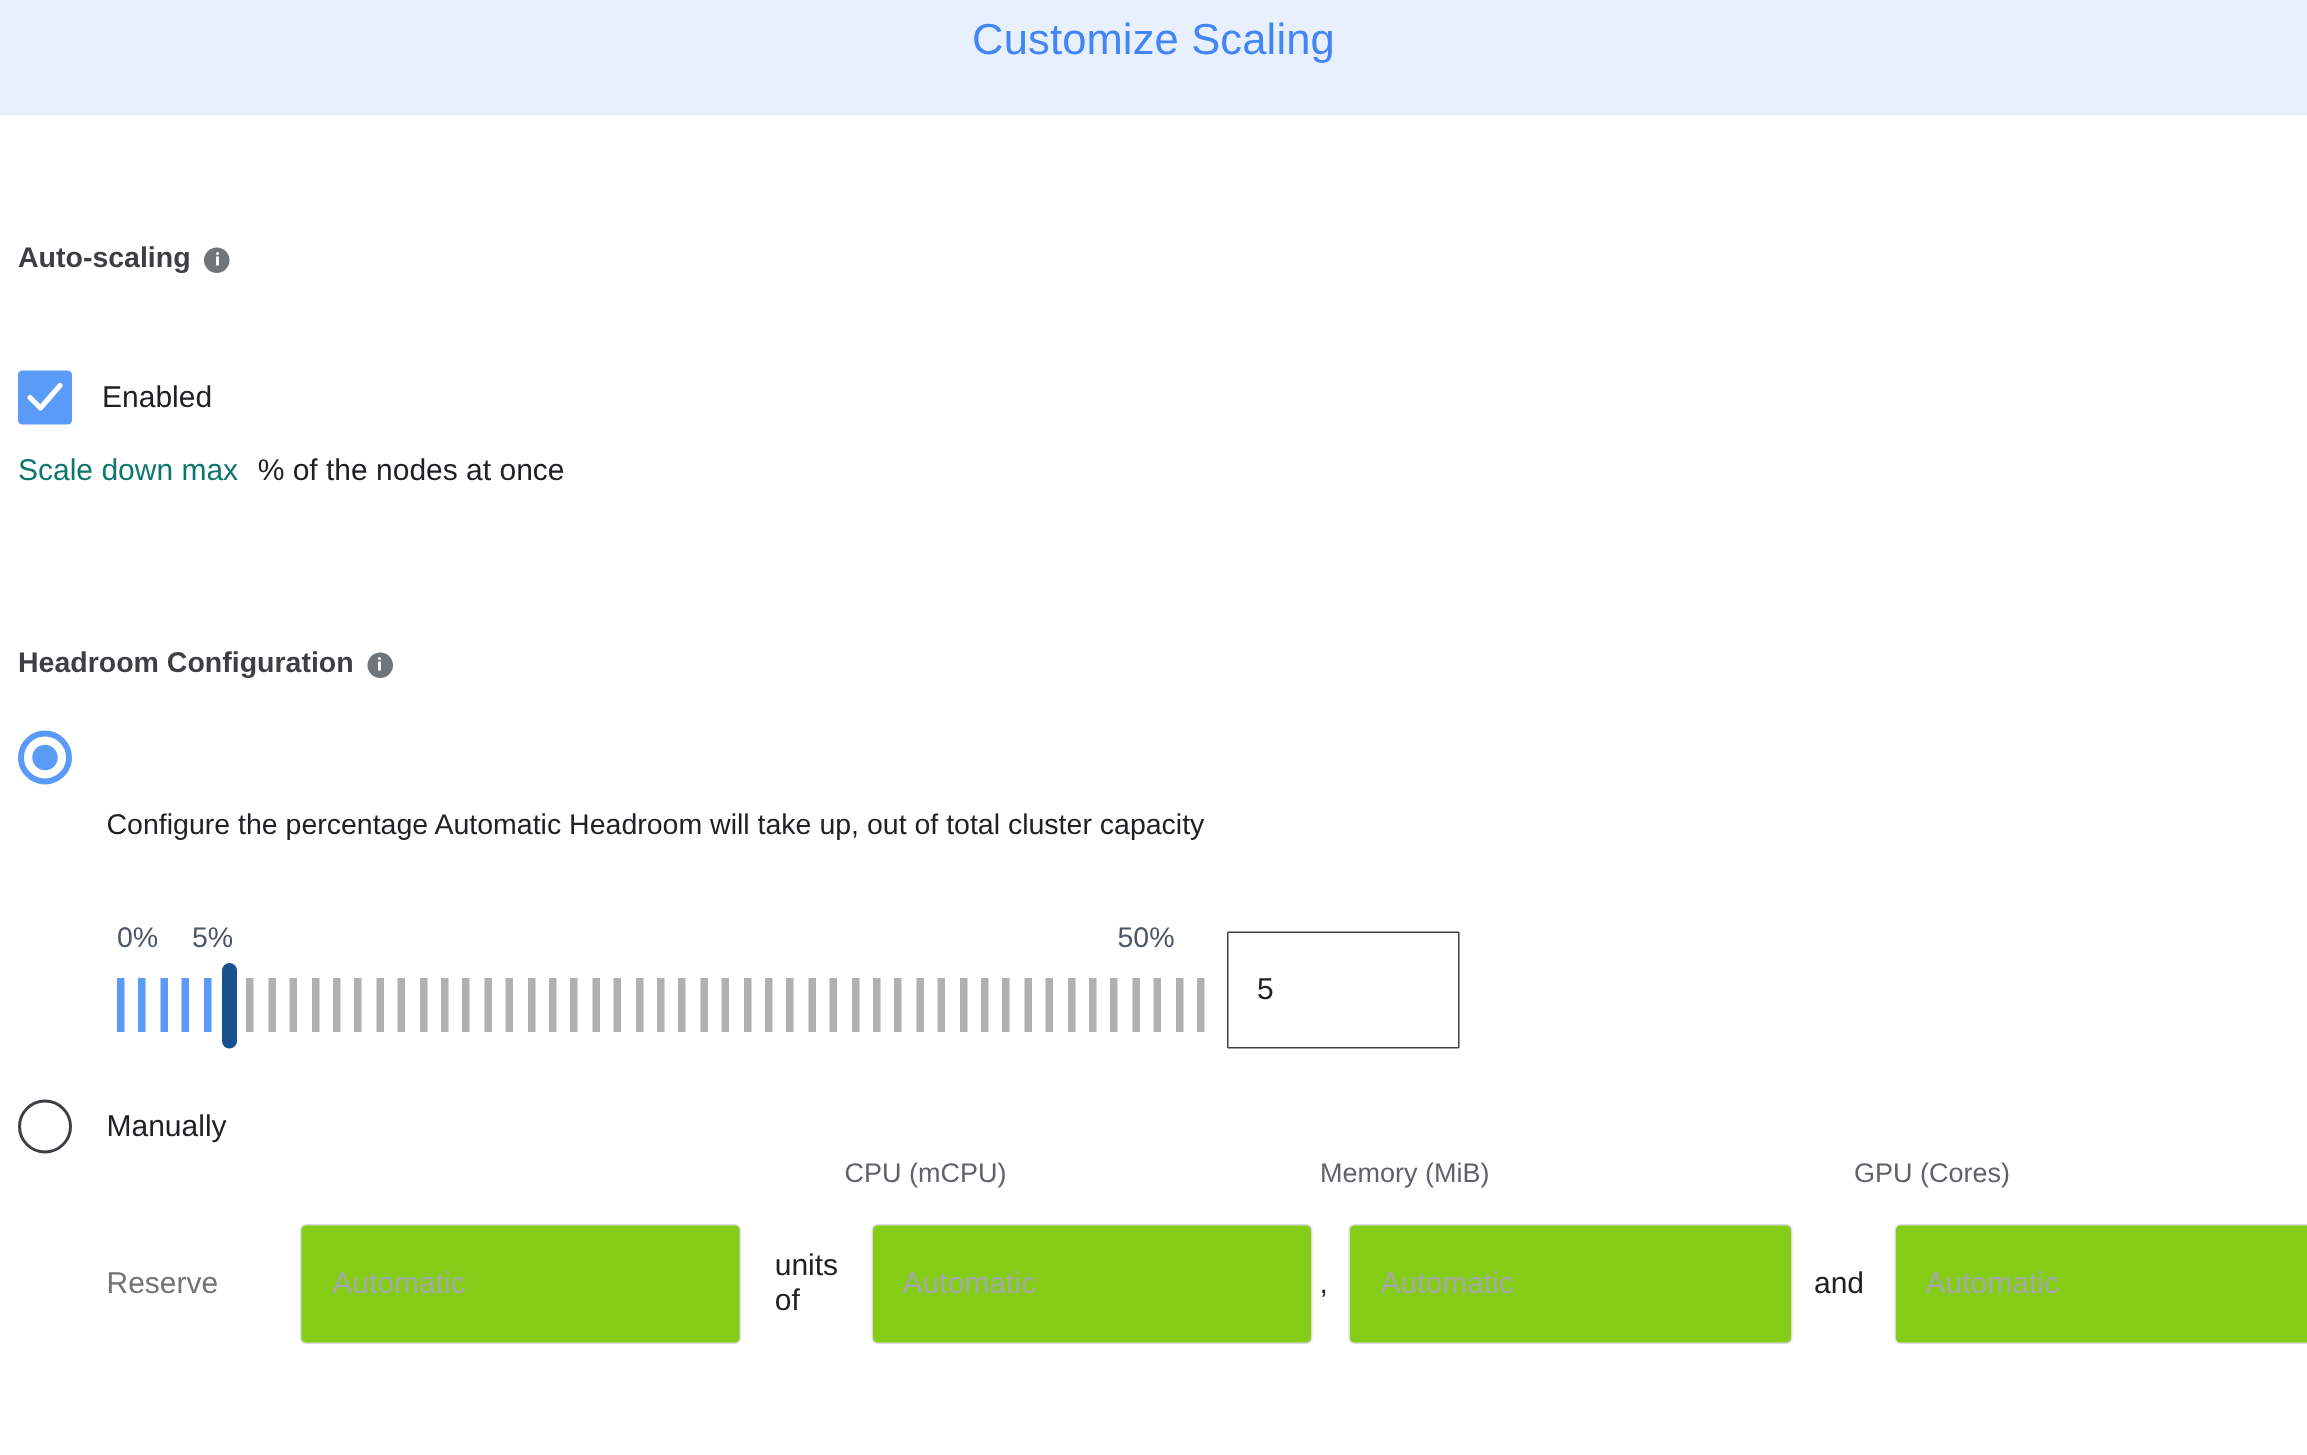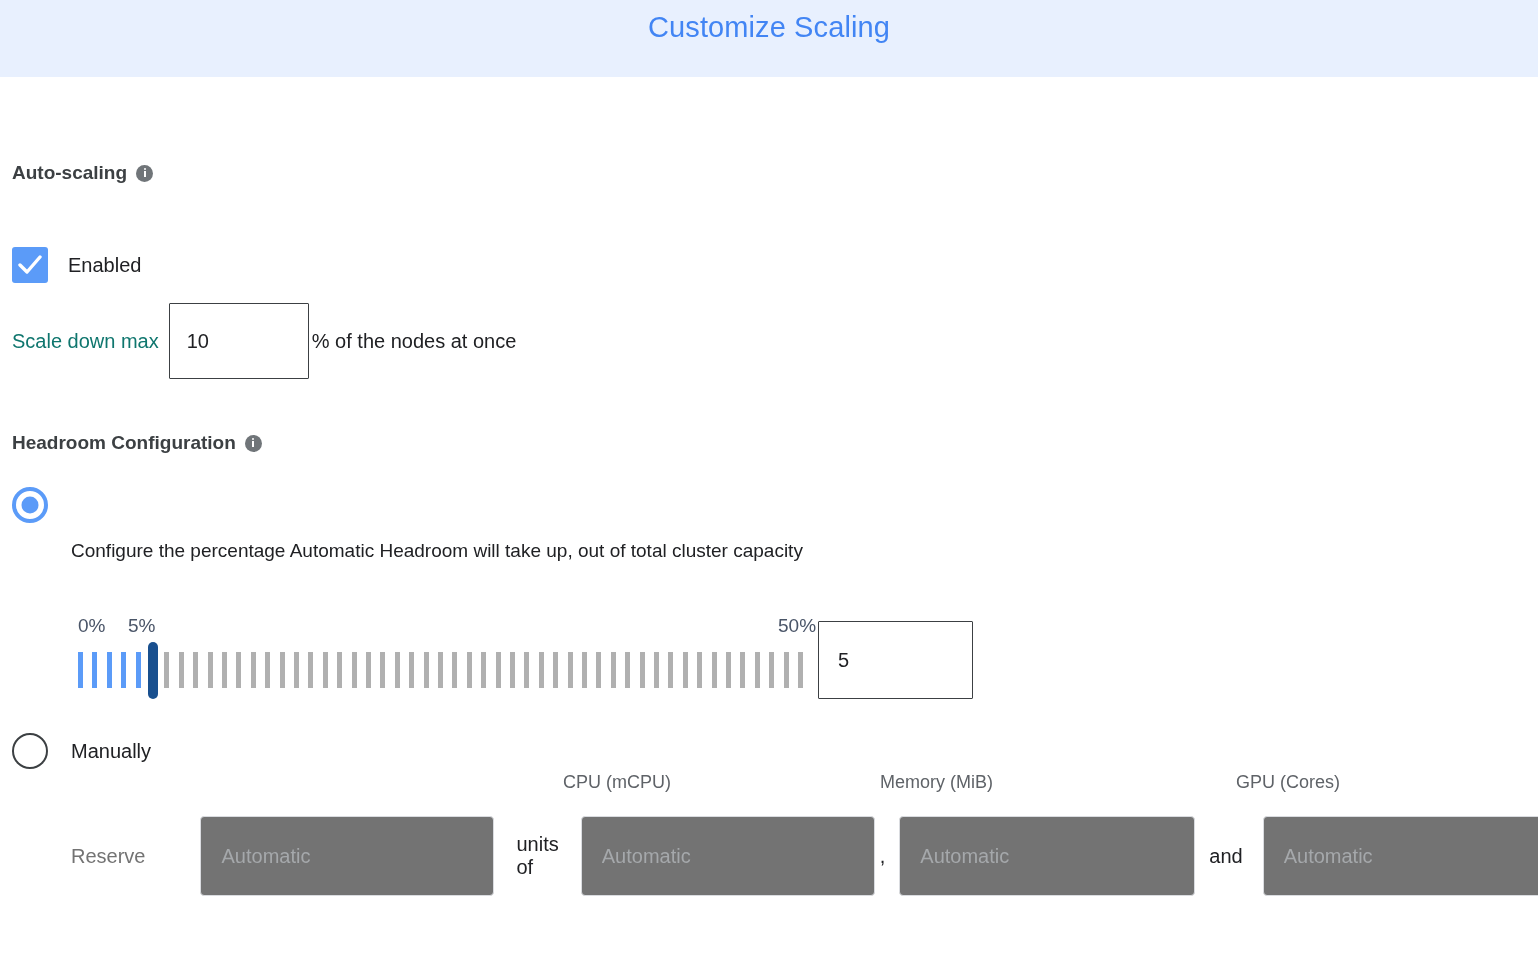--- a/index.html
+++ b/index.html
@@ -165,21 +165,21 @@
 
   
   .slider-wrap { position: absolute; left: 0; top: 520px; }
   .slider-ticklabel {
     position: absolute;
     font-size: 19px;
     color: #4a5568;
   }
   .lbl-0   { left: 78px;  top: 18px; }
   .lbl-5   { left: 128px; top: 18px; }
-  .lbl-50  { left: 778px; top: 18px; }
+  .lbl-50  { left: 745px; top: 18px; }
 
   .slider-track {
     position: absolute;
     left: 78px;
     top: 55px;
     width: 725px;
     height: 36px;
   }
   .tick {
     position: absolute;
@@ -244,21 +244,21 @@
     top: 44px;
     left: 0;
     display: flex;
     align-items: center;
     height: 80px;
   }
   .reserve-word { font-size: 20px; color: #737373; }
   .txtfield {
     height: 80px;
     border: 1.2px solid #dadce0;
-    background: #737373;
+    background: #84cc16;
     box-sizing: border-box;
     font-family: "Liberation Sans", sans-serif;
     font-size: 20px;
     padding: 0 20px;
     border-radius: 4px;
     color: #202124;
     outline: none;
   }
   .txtfield::placeholder { color: #a5a8ab; }
   .f-units  { width: 294px; margin-left: 55px; }
@@ -287,21 +287,20 @@
     <span class="checkbox">
       <svg width="24" height="22" viewBox="0 0 24 22">
         <path d="M2 11 L9 18 L22 3" stroke="#ffffff" stroke-width="3.4" fill="none" stroke-linecap="round" stroke-linejoin="round"></path>
       </svg>
     </span>
     <span class="checkbox-text">Enabled</span>
   </div>
 
   <div class="scaledown-row">
     <span class="scaledown-label">Scale down max</span>
-    <input class="scaledown-input" type="text" value="10" style="">
     <span class="scaledown-suffix">% of the nodes at once</span>
   </div>
 
   <div class="section-label headroom-label">
     <span>Headroom Configuration</span>
     <span class="info-icon"></span>
   </div>
 
   <div class="radio-auto-row">
     <span class="radio checked"></span>

